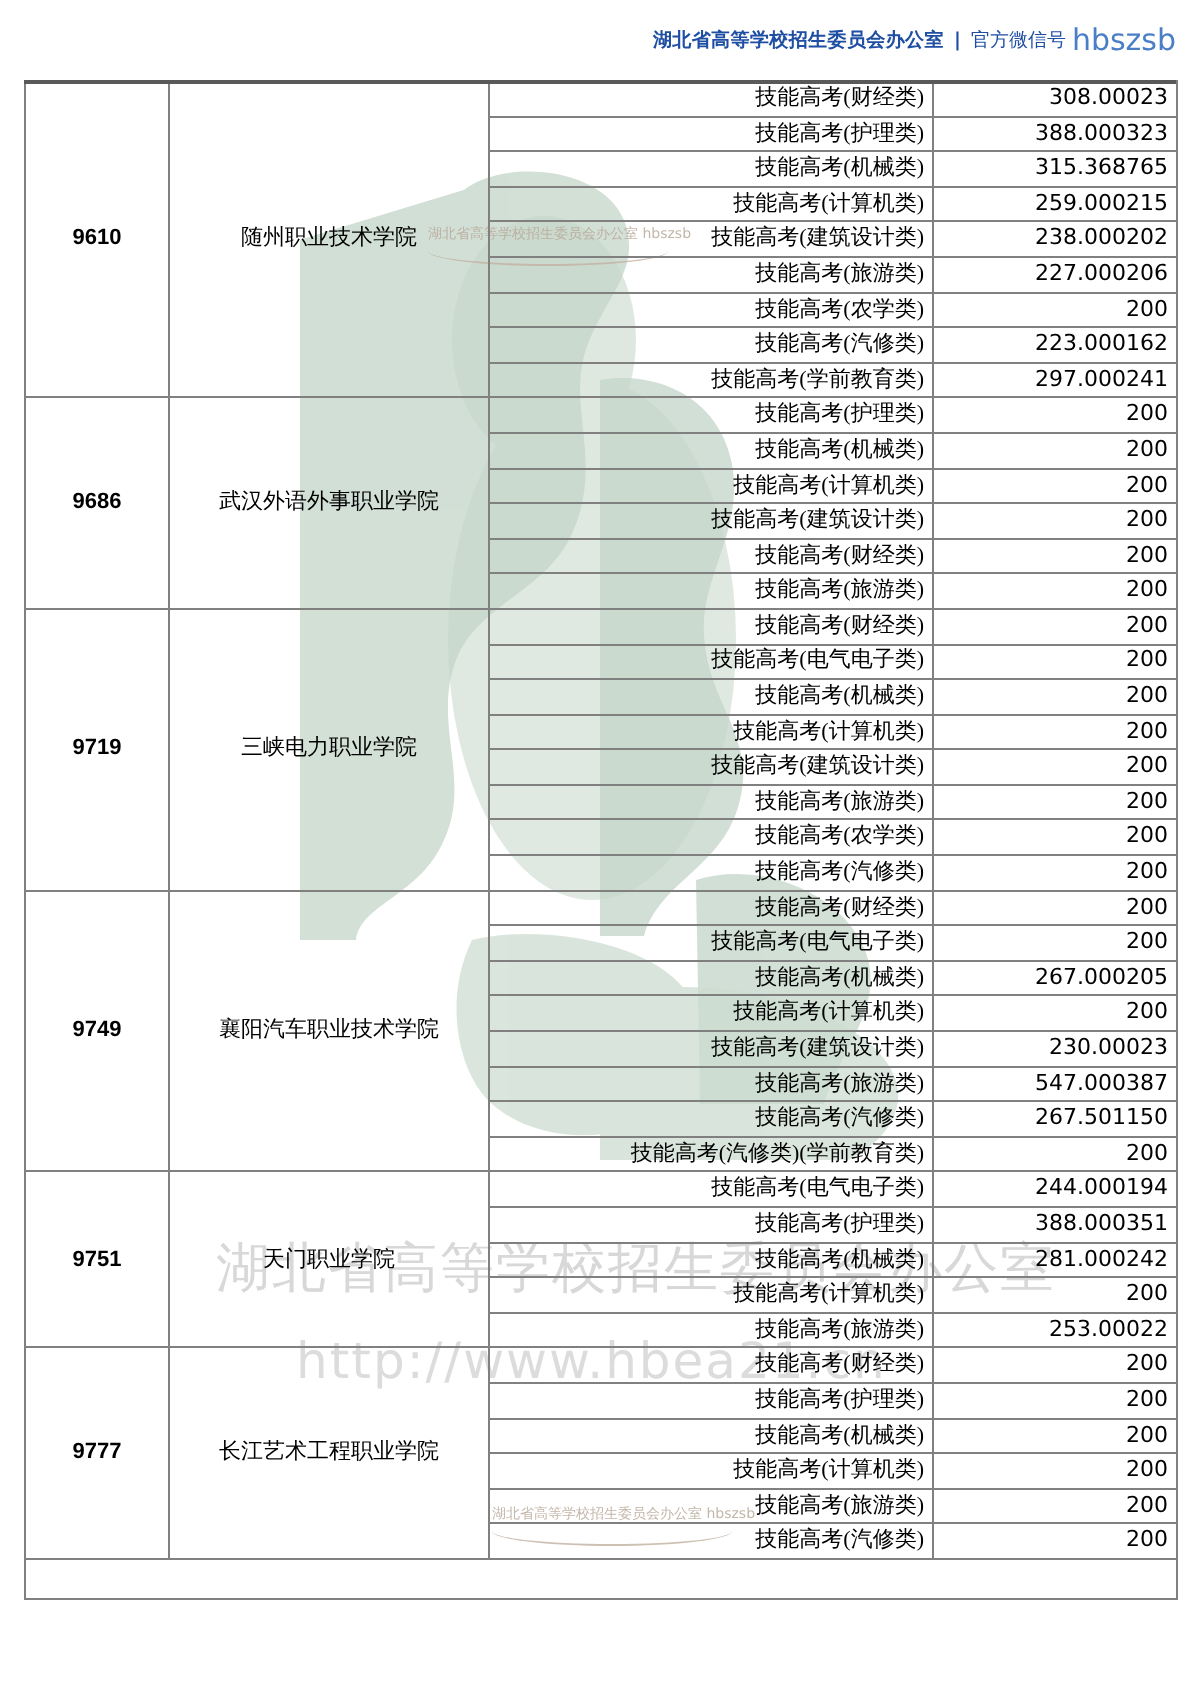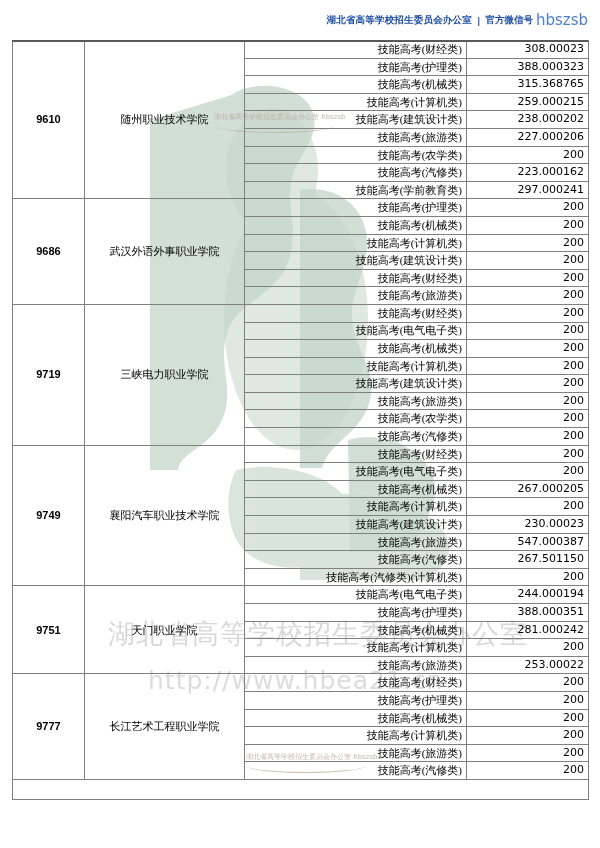--- a/index.html
+++ b/index.html
@@ -48,21 +48,21 @@
   .site-header .sep {
     font-family: "DejaVu Sans", "Liberation Sans", sans-serif;
     font-size: 9.5px;
     font-weight: bold;
     color: #1f4fa3;
     padding: 0 5px;
   }
   .site-header .wx-label {
     font-family: "DejaVu Sans", "Liberation Sans", sans-serif;
     font-size: 9.5px;
-    font-weight: bold;
+    font-weight: normal;
     color: #1f4fa3;
   }
   .site-header .wx-id {
     font-family: "DejaVu Sans", "Liberation Sans", sans-serif;
     font-size: 15px;
     font-weight: normal;
     color: #4a7fc8;
     padding-left: 3px;
   }
 
@@ -343,21 +343,21 @@
           </tr>
           <tr>
             <td class="col-cat">技能高考(旅游类)</td>
             <td class="col-score">547.000387</td>
           </tr>
           <tr>
             <td class="col-cat">技能高考(汽修类)</td>
             <td class="col-score">267.501150</td>
           </tr>
           <tr>
-            <td class="col-cat">技能高考(汽修类)(计算机类)</td>
+            <td class="col-cat">技能高考(汽修类)(学前教育类)</td>
             <td class="col-score">200</td>
           </tr>
           <tr>
             <td class="col-code" rowspan="5">9751</td>
             <td class="col-school" rowspan="5">天门职业学院</td>
             <td class="col-cat">技能高考(电气电子类)</td>
             <td class="col-score">244.000194</td>
           </tr>
           <tr>
             <td class="col-cat">技能高考(护理类)</td>

